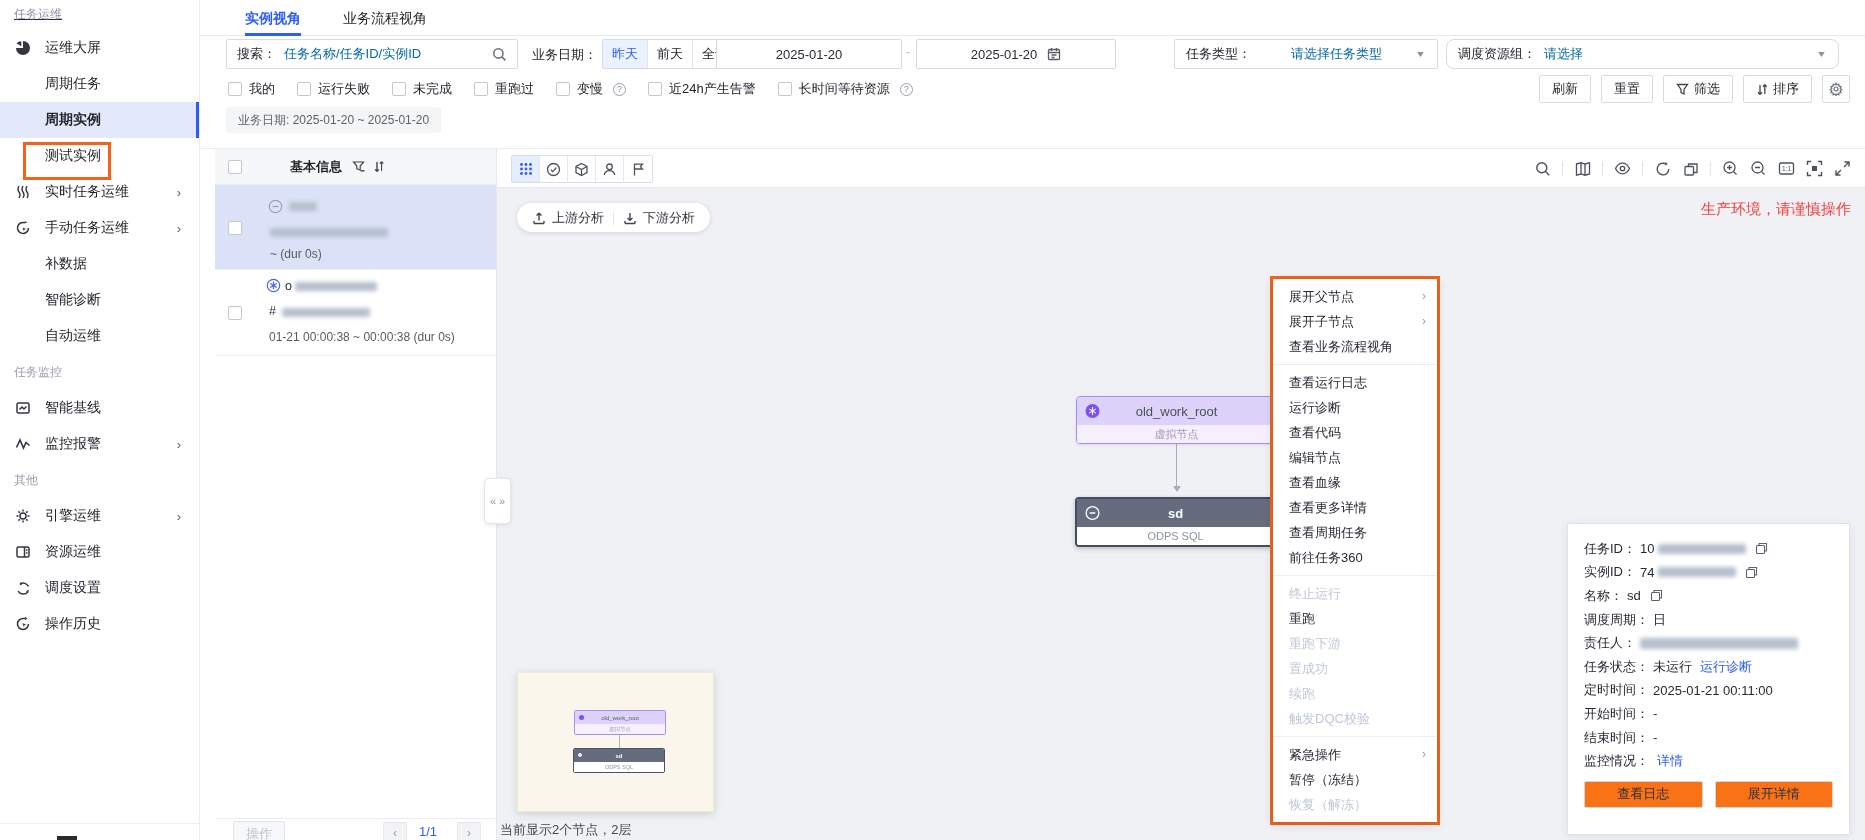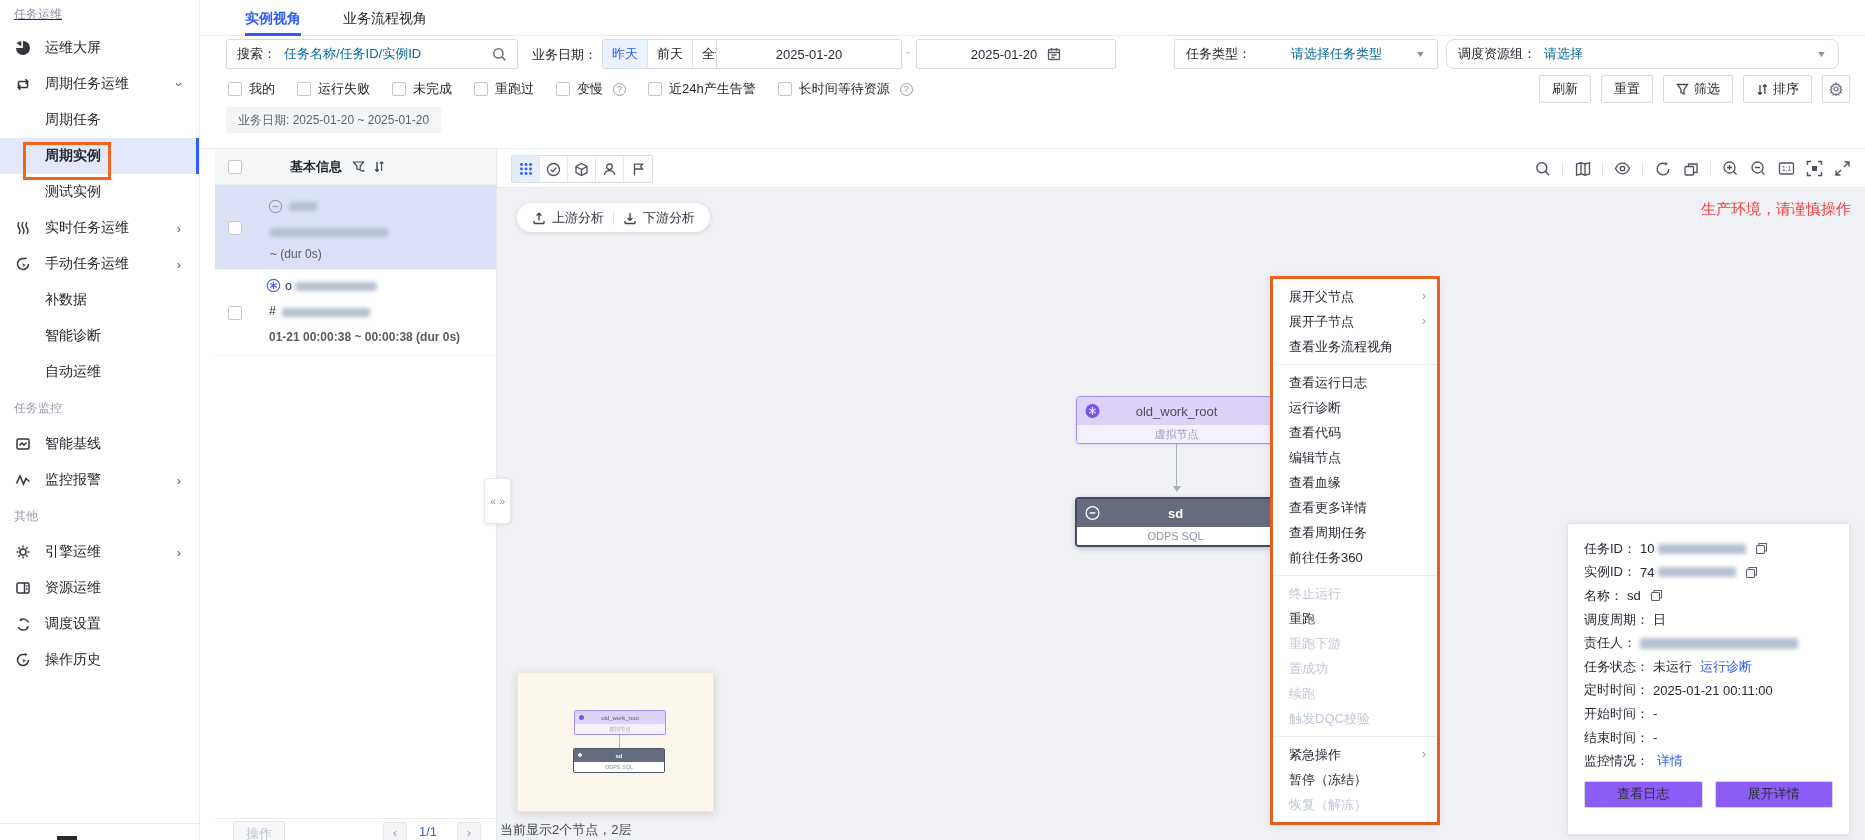--- a/index.html
+++ b/index.html
@@ -116,21 +116,21 @@
   .mini-dot.ring { background:#fff; border:1px solid #fff; width:4px; height:4px; background:#646c7e; box-shadow:0 0 0 1px #fff inset; border-radius:50%; }
   .mini-edge { position:absolute; width:1px; background:#b3b7c2; }
   .cutnote { position:absolute; left:3px; top:672px; font-size:13px; color:#42464f; }
 
   
   .details { position:absolute; left:1567px; top:523px; width:283px; height:312px; background:#fff;
     border:1px solid #e2e3e7; border-radius:2px; box-shadow:0 2px 10px rgba(31,35,51,.08); padding:13px 16px; z-index:15; }
   .d-row { height:23.6px; display:flex; align-items:center; font-size:13px; color:#262a33; gap:4px; white-space:nowrap; }
   .d-link { color:#2d5cf6; cursor:pointer; margin-left:4px; }
   .d-btns { display:flex; gap:12px; margin-top:8px; }
-  .d-btn { flex:1; height:27px; border:1px solid #d4d6da; border-radius:2px; background:#8b5cf6; font-size:13px;
+  .d-btn { flex:1; height:27px; border:1px solid #d4d6da; border-radius:2px; background:#f97316; font-size:13px;
     color:#2b2f38; display:flex; align-items:center; justify-content:center; cursor:pointer; }
   .cpico { margin-left:5px; display:inline-flex; cursor:pointer; }
 
   
   .handle { position:absolute; left:484px; top:478px; width:27px; height:46px; background:#fff; border:1px solid #e5e6ea;
     border-radius:5px; box-shadow:0 1px 4px rgba(31,35,51,.10); z-index:8; display:flex; align-items:center; justify-content:center;
     gap:3px; color:#8d919b; font-size:11px; cursor:pointer; }
 
   svg { display:block; }
 </style>
@@ -145,31 +145,20 @@
     <div class="sb-item">
       <span class="ic">
         <svg width="16" height="16" viewBox="0 0 16 16">
             <path d="M8 8 V1 A7 7 0 1 1 1 8 Z" fill="#33363e"></path>
             <path d="M6.3 6.3 L1.5 3.2 A7 7 0 0 1 6.3 1.3 Z" fill="#33363e"></path>
           </svg>
       </span>
       <span class="lb">运维大屏</span>
     </div>
 
-    <div class="sb-item">
-      <span class="ic">
-        <svg width="16" height="16" viewBox="0 0 16 16" fill="none" stroke="#33363e" stroke-width="1.5">
-            <path d="M3.5 5.5 h9 M12.5 5.5 v6 M12.5 11.5 h-9 M3.5 11.5 v-6"></path>
-            <path d="M10.5 3.2 L12.8 5.5 L10.5 7.8" fill="none"></path>
-            <path d="M5.5 9.2 L3.2 11.5 L5.5 13.8" fill="none"></path>
-          </svg>
-      </span>
-      <span class="lb">周期任务运维</span>
-      <span class="chev down">›</span>
-    </div>
 
     <div class="sb-item">
       <span class="lb">周期任务</span>
     </div>
 
     <div class="sb-item sel">
       <span class="lb">周期实例</span>
     </div>
 
     <div class="sb-item">
@@ -450,21 +439,21 @@
       <span style="position:absolute; left:51px; top:8px;">
         <svg width="15" height="15" viewBox="0 0 15 15" fill="none" stroke="#4a63e8" stroke-width="1.2">
             <circle cx="7.5" cy="7.5" r="6.2"></circle>
             <path d="M7.5 3.8 v7.4 M4.3 5.6 l6.4 3.8 M10.7 5.6 l-6.4 3.8"></path>
           </svg>
       </span>
       <span style="position:absolute; left:70px; top:9px; color:#2b2f38; font-size:12.5px;">o</span>
       <span class="blur" style="position:absolute; left:80px; top:12px; width:82px;"></span>
       <span style="position:absolute; left:54px; top:34px; color:#2b2f38; font-size:12.5px;">#</span>
       <span class="blur" style="position:absolute; left:67px; top:38px; width:88px;"></span>
-      <span style="position:absolute; left:54px; top:60px;font-weight:bold;">01-21 00:00:38 ~ 00:00:38 (dur 0s)</span>
+      <span style="position:absolute; left:54px; top:60px;">01-21 00:00:38 ~ 00:00:38 (dur 0s)</span>
     </div>
 
     <div class="list-foot">
       <span class="opbtn">操作</span>
       <span class="pgbtn" style="left:168px; top:3px;">‹</span>
       <span style="position:absolute; left:204px; top:5px; color:#2d5cf6; font-size:13px;">1/1</span>
       <span class="pgbtn" style="left:242px; top:3px;">›</span>
     </div>
   </div>
 

